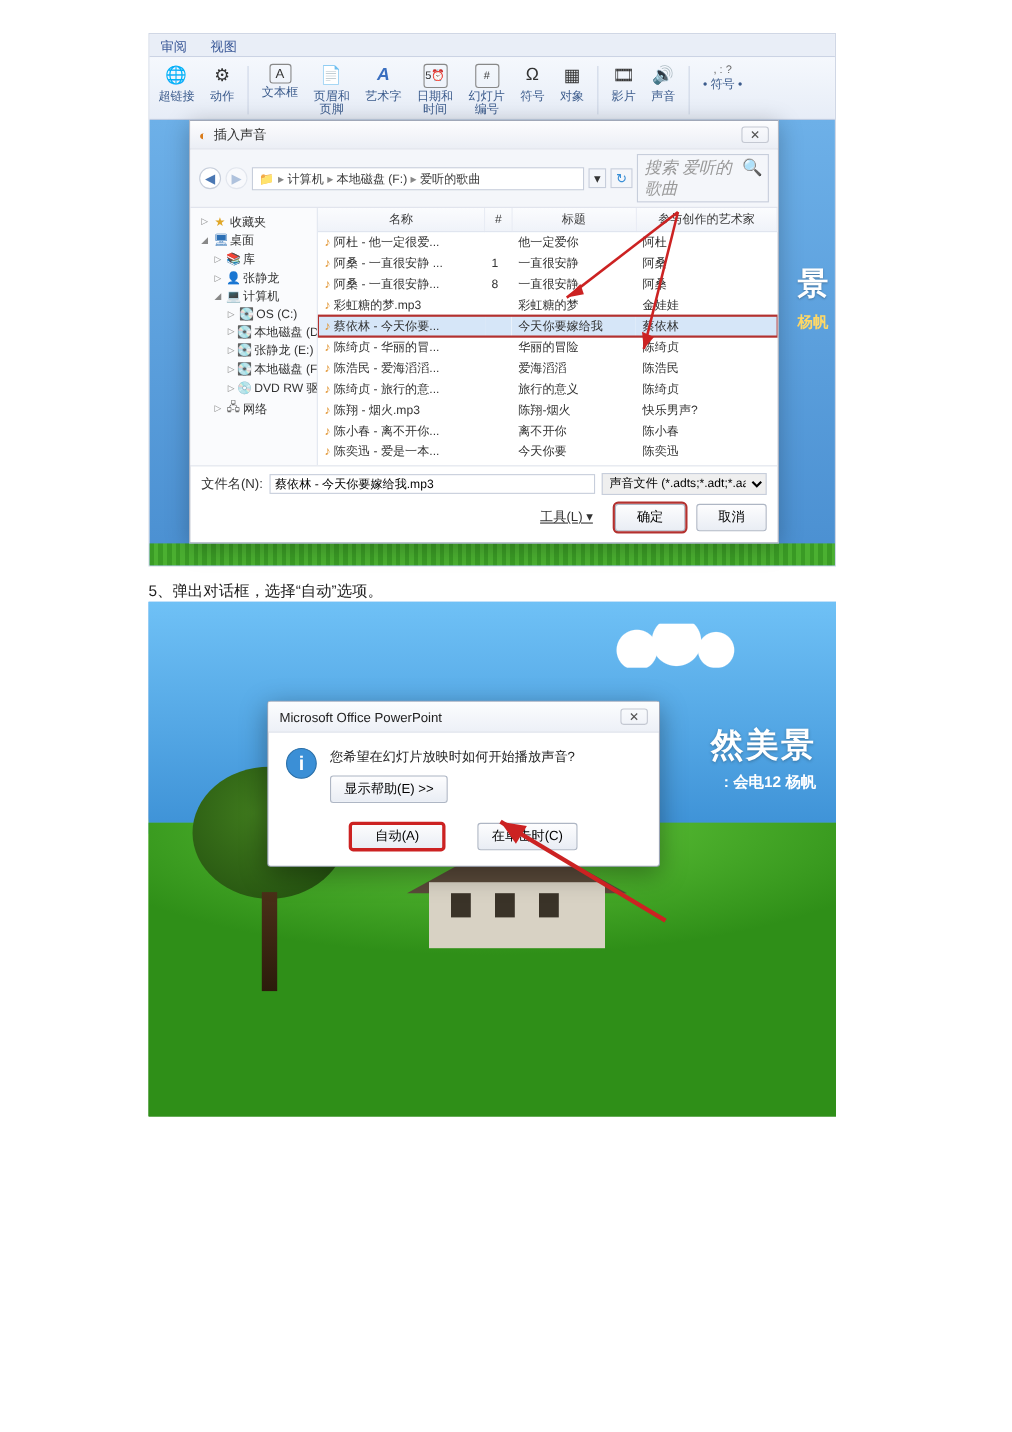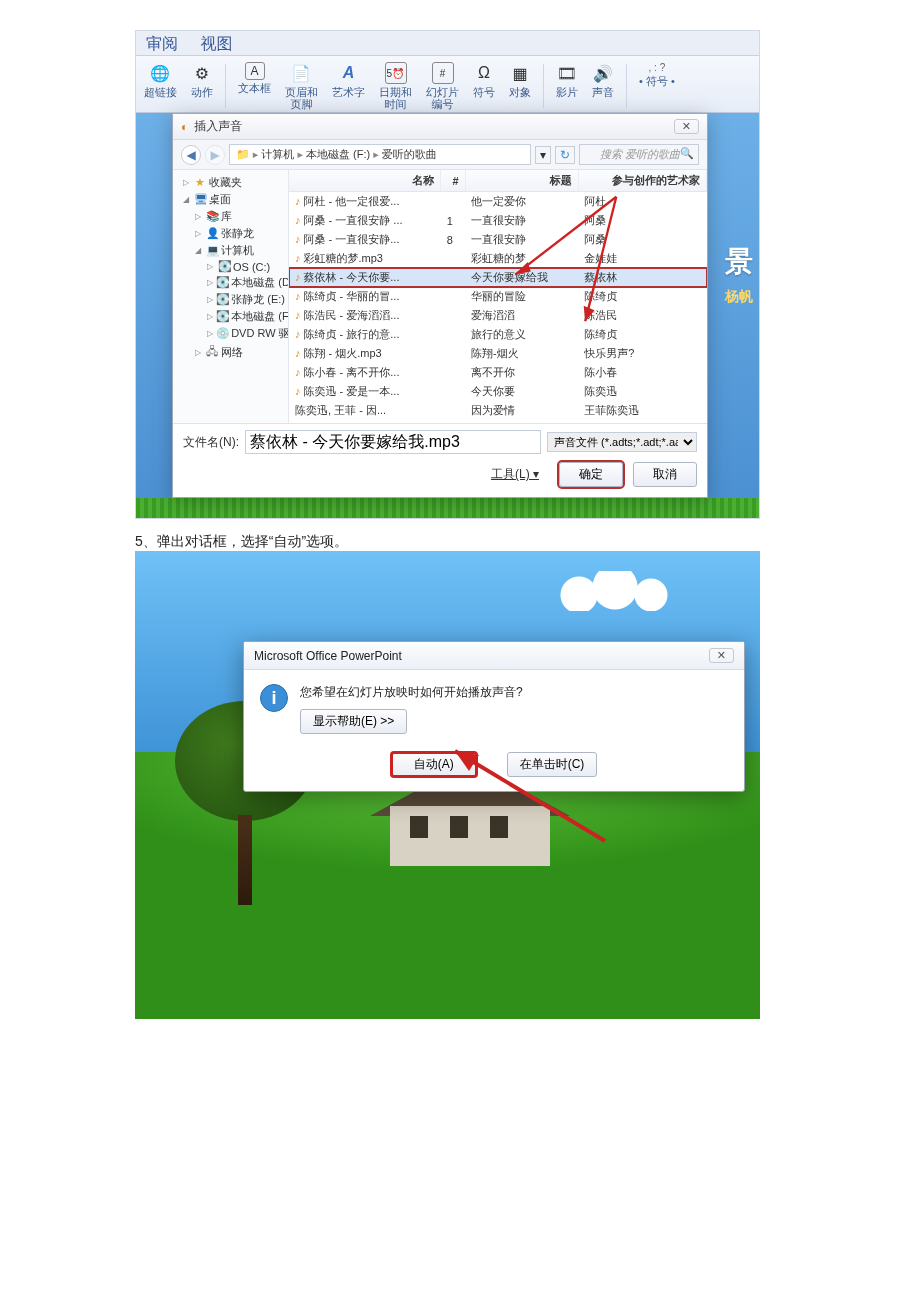--- a/index.html
+++ b/index.html
@@ -17,21 +17,21 @@
   .shot1 {
     margin: 30px 0 10px 135px;
     width: 625px;
     background: linear-gradient(#fff, #fff);
     border: 1px solid #d0d7e5;
   }
   .ribbon-tabs {
     background: #e9eef7;
     border-bottom: 1px solid #c8d0e2;
     padding: 3px 10px 0 10px;
-    font-size: 16px;
+    font-size: 12px;
     color: #3b5998;
   }
   .ribbon-tabs span { margin-right: 18px; cursor: default; }
   .ribbon {
     background: linear-gradient(#f5f8fd, #e7edf7);
     padding: 6px 4px 2px 4px;
     border-bottom: 1px solid #c0cadf;
     display: flex;
     gap: 6px;
   }
@@ -74,49 +74,49 @@
     padding:0 7px; font-size:11px; color:#555; cursor:pointer;
   }
   .addrbar {
     padding: 4px 8px; display:flex; align-items:center; gap:4px;
     background:#f4f6fa; border-bottom:1px solid #dfe3ec;
   }
   .navbtn { width:20px; height:20px; border:1px solid #c7cedb; border-radius:50%; display:flex;align-items:center;justify-content:center; background:#fff; color:#4a77b3;}
   .crumbs { flex:1; border:1px solid #c7cedb; background:#fff; padding:2px 6px; font-size:11px; color:#3a3a3a;}
   .crumbs span::after { content:" ▸ "; color:#888; }
   .crumbs span:last-child::after { content:""; }
-  .searchbox { width:120px; border:1px solid #c7cedb; padding:2px 18px 2px 6px; font-size:11px; color:#999; font-style:italic; position:relative;text-align:right;}
+  .searchbox { width:120px; border:1px solid #c7cedb; padding:2px 18px 2px 6px; font-size:15px; color:#999; font-style:italic; position:relative;}
   .searchbox .mag { position:absolute; right:4px; top:2px; color:#6a8fc4; font-style:normal;}
   .toolbar2 {
     padding:4px 8px; background:linear-gradient(#fafbfd,#eef1f7);
     border-bottom:1px solid #dfe3ec; display:flex; align-items:center; gap:12px; font-size:11px;
   }
   .toolbar2 .right { margin-left:auto; display:flex; gap:6px; align-items:center; color:#4a77b3;}
   .helpcirc { width:16px;height:16px;border-radius:50%;background:#3d8fd6;color:#fff;display:flex;align-items:center;justify-content:center;font-size:11px;font-weight:bold;}
   .dlgbody { flex:1; display:flex; overflow:hidden; }
   .tree {
     width:116px; background:#fafbfd; border-right:1px solid #e2e7f0;
     padding:4px 2px; font-size:11px; overflow:hidden;
   }
   .tree .node { padding:1px 2px 1px 8px; white-space:nowrap; color:#333; display:flex; align-items:center; gap:3px;}
   .tree .node .tri { color:#888; font-size:8px; width:8px; display:inline-block;}
   .tree .ico { width:12px; display:inline-block; text-align:center; }
   .filelist { flex:1; overflow:hidden; }
   .filelist table { width:100%; border-collapse:collapse; font-size:11px; }
-  .filelist th { text-align:right; font-weight:bold; color:#3a3a3a; padding:3px 6px; background:linear-gradient(#fbfcfe,#f0f3f9); border-bottom:1px solid #e0e5ef; border-right:1px solid #e8ecf4;margin-top:36px; }
+  .filelist th { text-align:center; font-weight:normal; color:#3a3a3a; padding:3px 6px; background:linear-gradient(#fbfcfe,#f0f3f9); border-bottom:1px solid #e0e5ef; border-right:1px solid #e8ecf4;margin-top:36px; }
   .filelist td { padding:2px 6px; white-space:nowrap; overflow:hidden; }
   .filelist tr.sel td { background:#d6e6f8; }
   .filelist tr.sel { outline:2px solid #b3312f; outline-offset:-1px;}
   .audio-ico { color:#e09028; margin-right:3px; }
   .dlgfoot {
     padding:6px 10px 10px 10px; border-top:1px solid #dfe3ec;
     display:flex; flex-direction:column; gap:8px;
   }
   .fn-row { display:flex; align-items:center; gap:6px; }
-  .fn-row input { flex:1; border:1px solid #c7cedb; padding:2px 4px; font-size:16px;}
+  .fn-row input { flex:1; border:1px solid #c7cedb; padding:2px 4px; font-size:11px;}
   .fn-row select { width:150px; border:1px solid #c7cedb; padding:2px; font-size:11px;}
   .btn-row { display:flex; justify-content:flex-end; gap:10px; align-items:center;}
   .winbtn {
     min-width:64px; padding:3px 12px; border:1px solid #aeb6c4; border-radius:3px;
     background:linear-gradient(#fdfdfe,#e9edf4); font-size:12px; cursor:pointer;
   }
   .winbtn.primary { outline:2px solid #b3312f; }
   .redarrow1 {
     position:absolute; left:300px; top:75px; width:170px; height:140px; pointer-events:none;
   }
@@ -177,21 +177,21 @@
                 radial-gradient(circle at 80% 60%, #fff 16px, transparent 17px);
   }
   .title2 {
     position:absolute; right:18px; top:110px; color:#fff; font-size:30px; font-weight:bold; letter-spacing:2px;
     text-shadow:0 1px 3px rgba(0,0,0,.3);
   }
   .subtitle2 {
     position:absolute; right:18px; top:155px; color:#fff; font-size:14px; font-weight:bold;
   }
   .msgbox {
-    position:absolute; left:108px; top:90px; width:502px;
+    position:absolute; left:108px; top:90px; width:357px;
     background:#fff; border:1px solid #9aa3b4; box-shadow:0 6px 24px rgba(0,0,0,.35);
     border-radius:3px;
   }
   .msgbox-title {
     padding:6px 10px; background:linear-gradient(#fcfdfe,#edf0f7);
     border-bottom:1px solid #d8dde8; display:flex; align-items:center;
     font-size:12px; color:#222;
   }
   .msgbox-title .x { margin-left:auto; border:1px solid #c4c8d2; border-radius:3px; padding:0 7px; font-size:11px; color:#555; cursor:pointer;}
   .msgbox-body { padding:14px 16px 10px 16px; display:flex; gap:12px; align-items:flex-start;}

